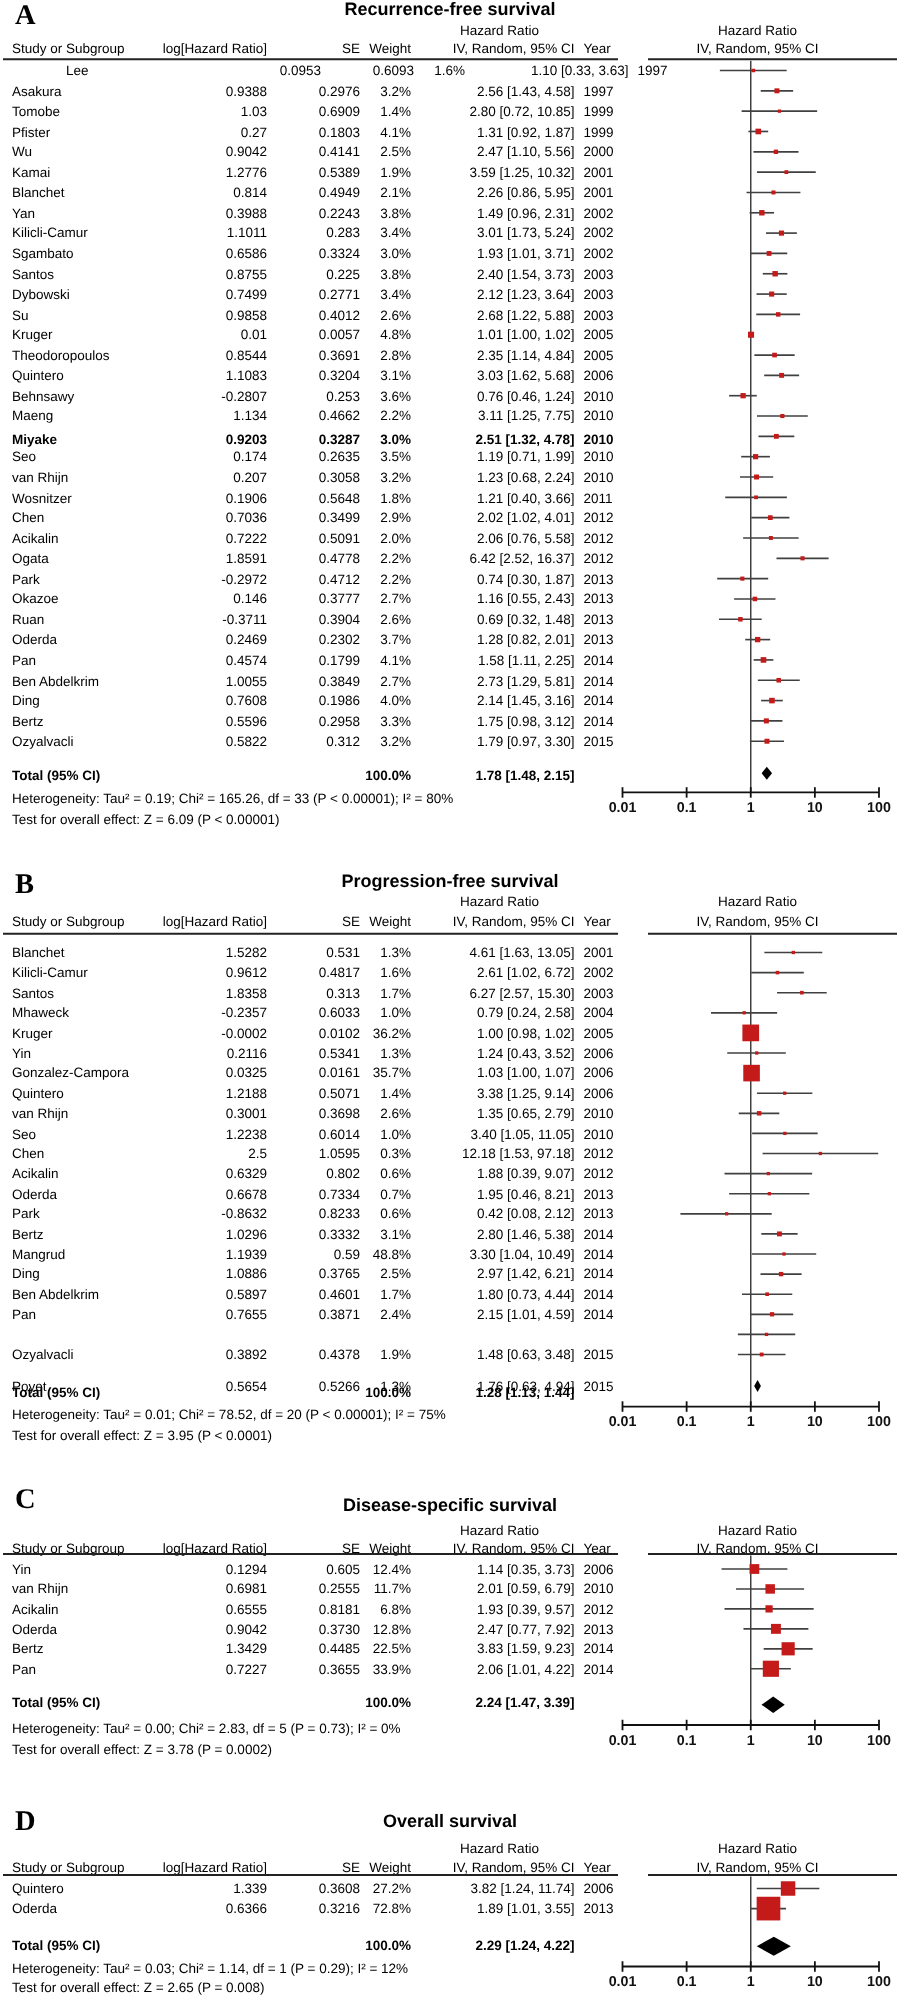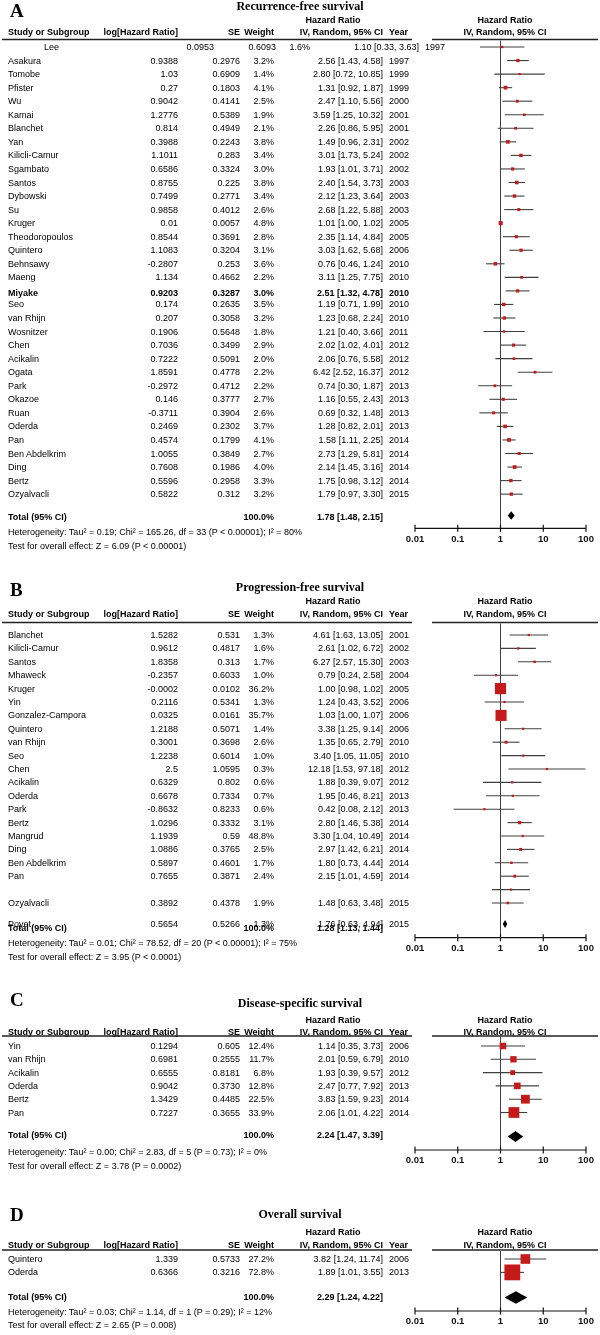--- a/index.html
+++ b/index.html
@@ -6,23 +6,23 @@
   body{
     width:600px;height:1335px;position:relative;background:#ffffff;
     font-family:"Liberation Sans",sans-serif;color:#000;overflow:hidden;
   }
   .panel-letter{
     position:absolute;left:10px;font-family:"Liberation Serif",serif;
     font-weight:700;font-size:19px;line-height:19px;
   }
   .panel-title{
     position:absolute;left:0;width:600px;text-align:center;
-    font-family:Liberation Serif, serif;font-weight:700;font-size:12px;line-height:13px;
+    font-family:Liberation Sans, sans-serif;font-weight:700;font-size:12px;line-height:13px;
   }
-  .hdr{position:absolute;font-weight:700;font-size:9px;line-height:11px;white-space:nowrap;}
+  .hdr{position:absolute;font-weight:400;font-size:9px;line-height:11px;white-space:nowrap;}
   .cell{position:absolute;font-size:9px;line-height:11px;white-space:nowrap;}
   .r{text-align:right;}
   .c{text-align:center;}
   .rows{position:absolute;left:0;width:600px;}
   .srow{position:absolute;left:0;width:600px;height:13px;}
   .col-study{left:8px;width:130px;}
   .col-loghr{left:96px;width:82px;text-align:right;}
   .col-se{left:196px;width:44px;text-align:right;}
   .col-weight{left:226px;width:48px;text-align:right;}
   .col-ci{left:283px;width:100px;text-align:right;}
@@ -587,21 +587,21 @@
 <div class="hdr r" style="top:1240px;left:96px;width:82px">log[Hazard Ratio]</div>
 <div class="hdr r" style="top:1240px;left:196px;width:44px">SE</div>
 <div class="hdr r" style="top:1240px;left:226px;width:48px">Weight</div>
 <div class="hdr r" style="top:1240px;left:283px;width:100px">IV, Random, 95% CI</div>
 <div class="hdr" style="top:1240px;left:389px">Year</div>
 <div class="hdr c" style="top:1240px;left:415px;width:180px">IV, Random, 95% CI</div>
 <div class="rows" id="rows-3" style="top:1254px">
     <div class="srow" style="top: 0px;">
       <span class="cell col-study">Quintero</span>
       <span class="cell col-loghr">1.339</span>
-      <span class="cell col-se">0.5733</span>
+      <span class="cell col-se">0.3608</span>
       <span class="cell col-weight">27.2%</span>
       <span class="cell col-ci">3.82 [1.24, 11.74]</span>
       <span class="cell col-year">2006</span>
     </div>
     <div class="srow" style="top: 13.4px;">
       <span class="cell col-study">Oderda</span>
       <span class="cell col-loghr">0.6366</span>
       <span class="cell col-se">0.3216</span>
       <span class="cell col-weight">72.8%</span>
       <span class="cell col-ci">1.89 [1.01, 3.55]</span>

